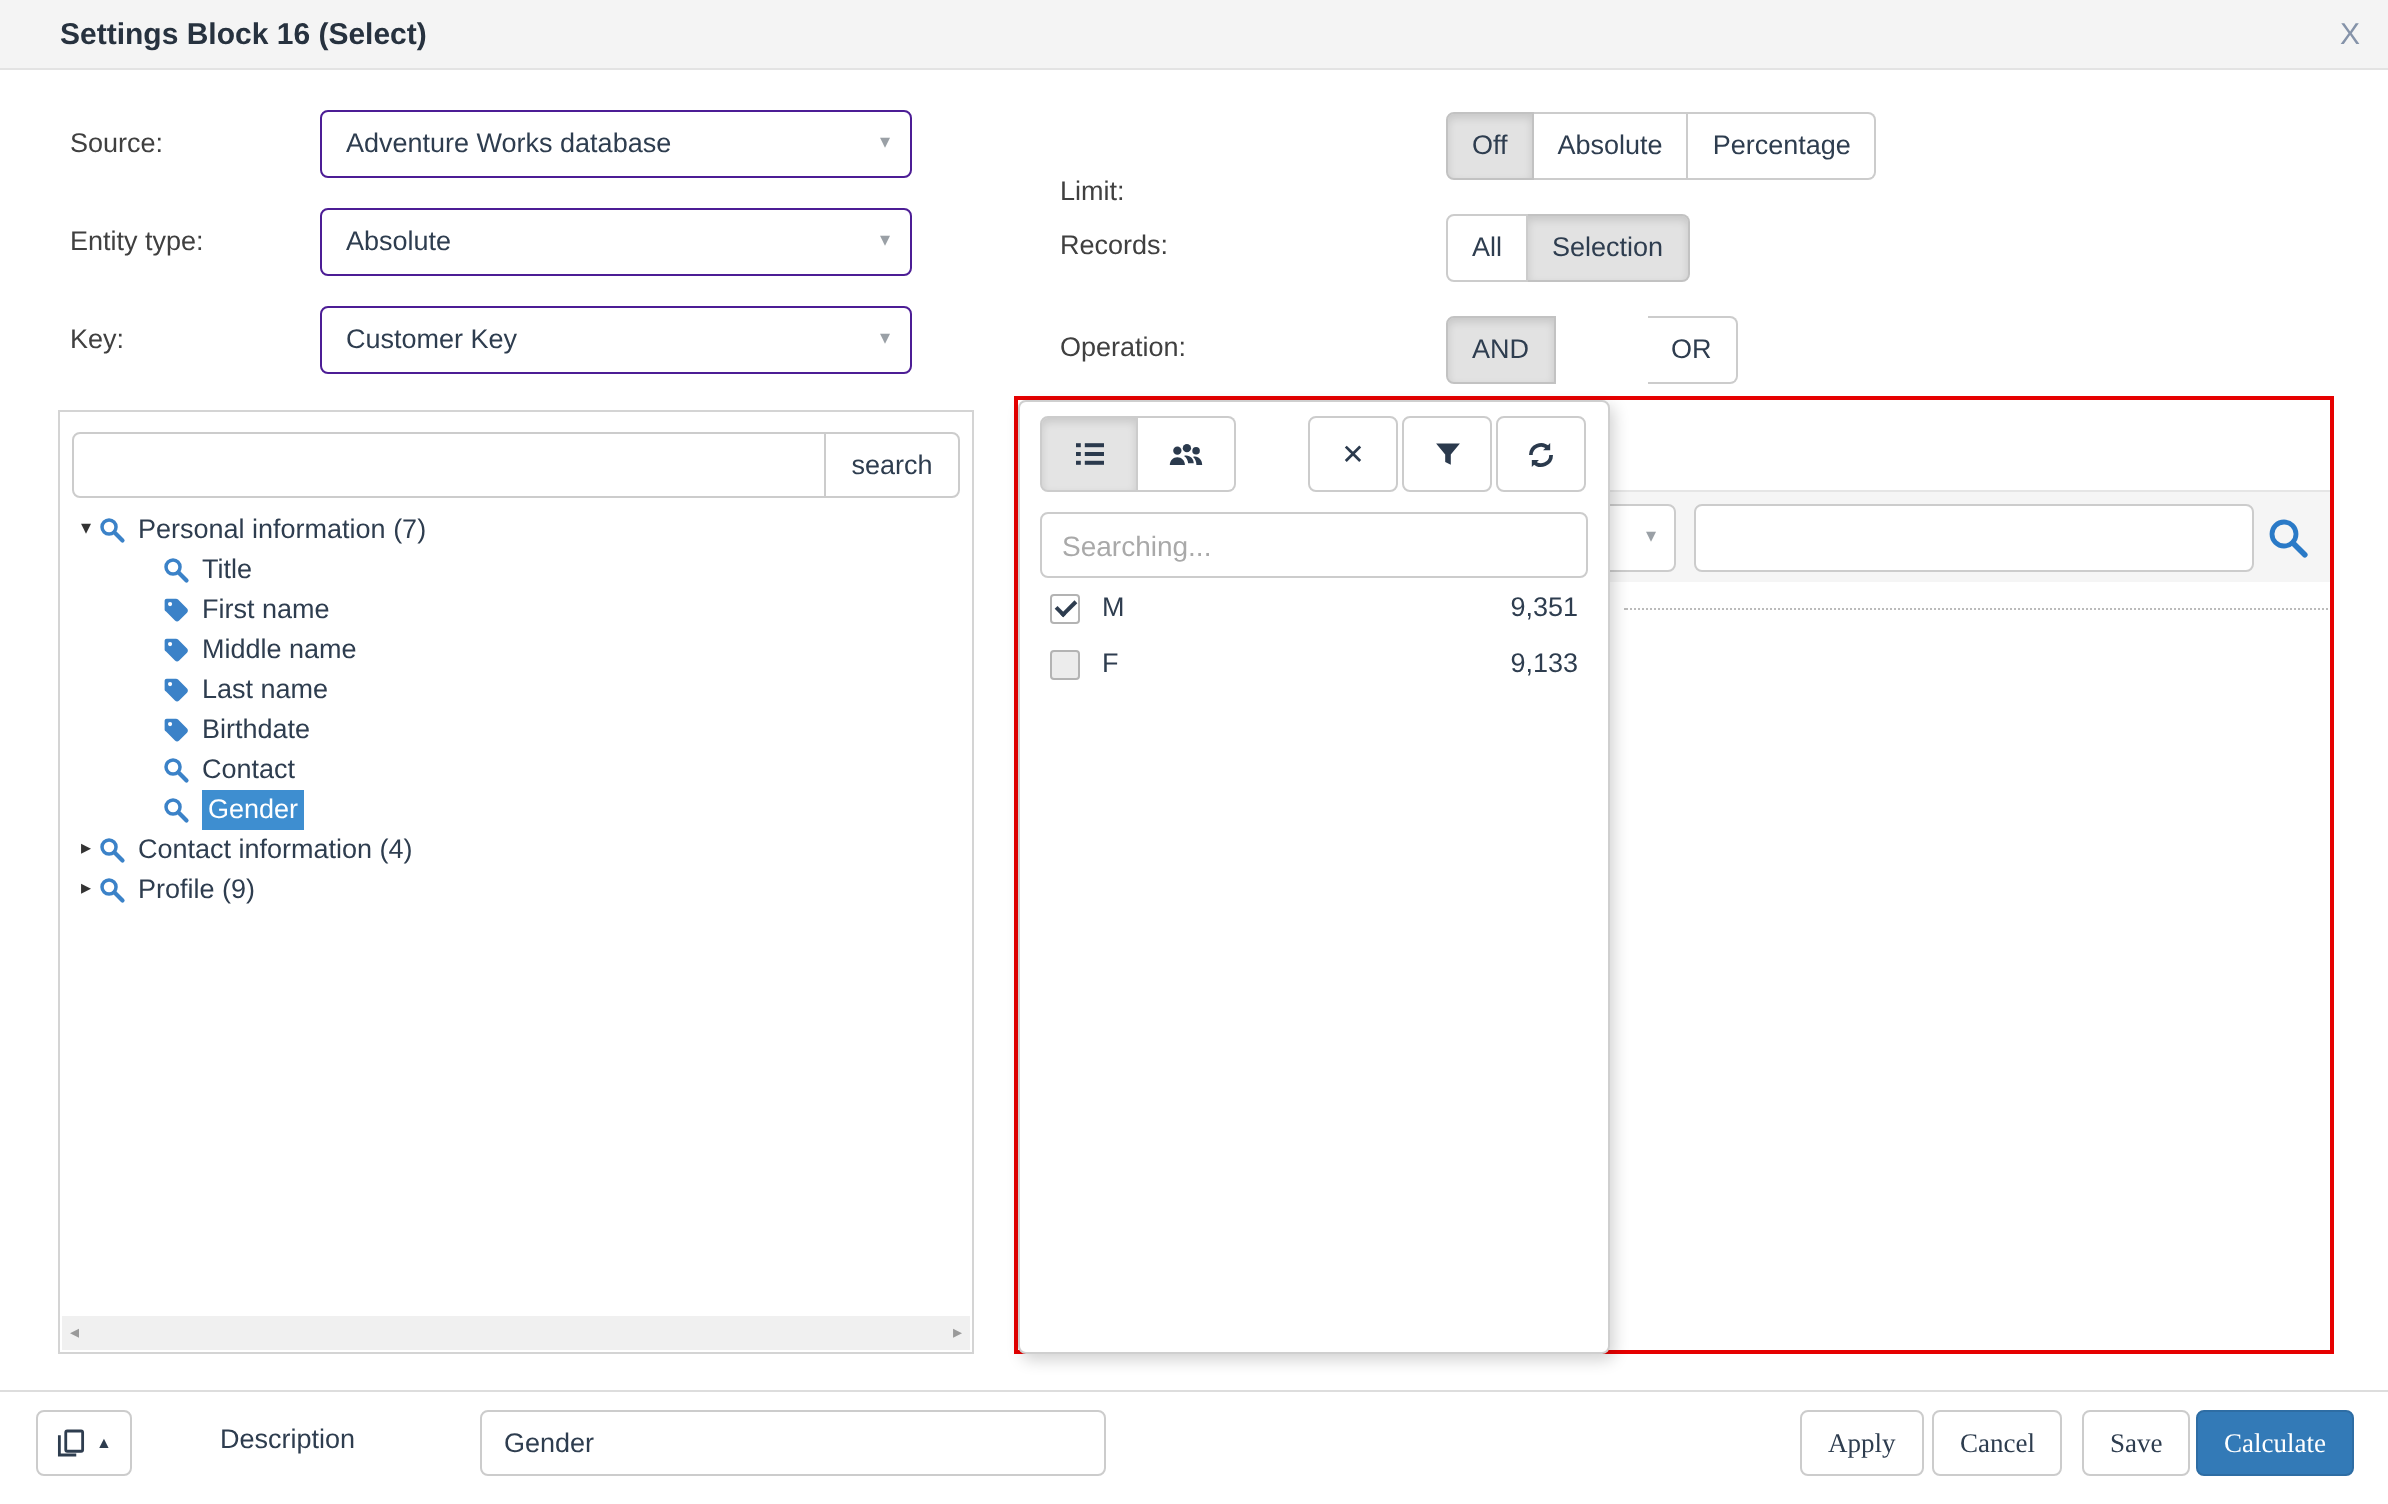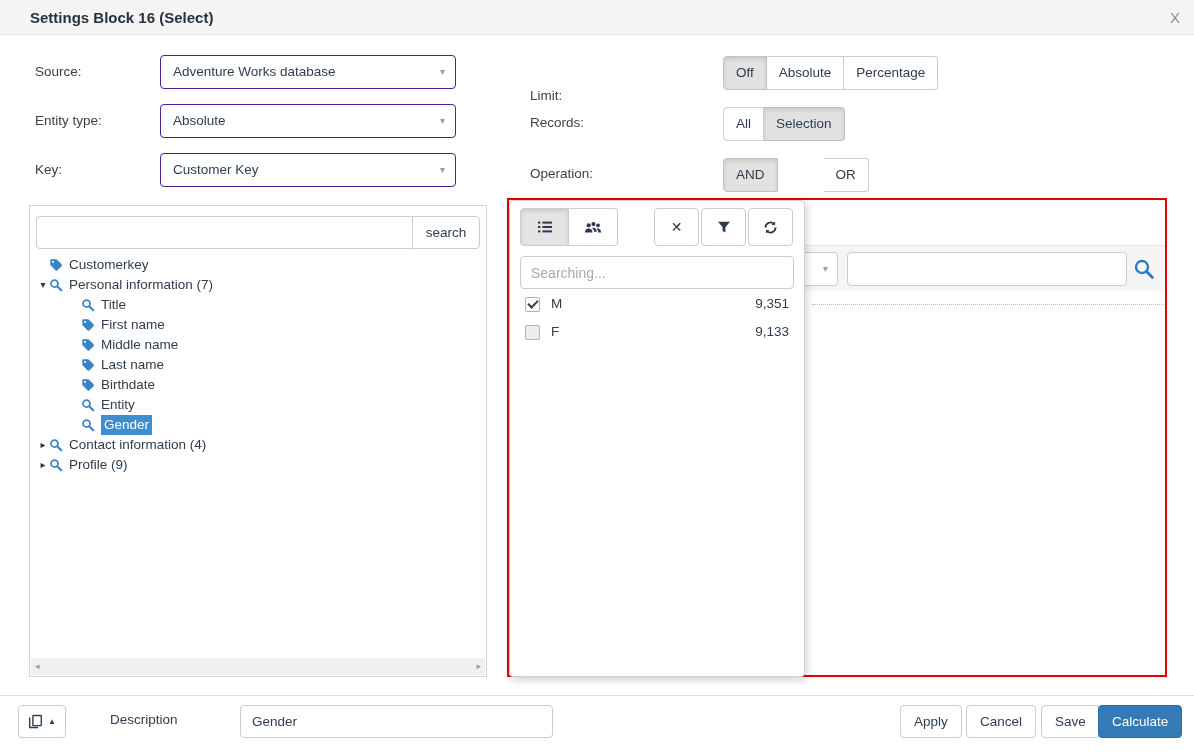--- a/index.html
+++ b/index.html
@@ -107,21 +107,21 @@
   .copy-btn { position:absolute; left:18px; top:9px; width:48px; height:33px;
     background:#fff; border:1px solid #ccc; border-radius:4px; cursor:pointer;
     display:flex; align-items:center; justify-content:center; gap:5px; color:#2e3d4f; }
   .copy-caret { font-size:8px; color:#2e3d4f; }
   .desc-label { position:absolute; left:110px; top:16px; }
   .desc-input { position:absolute; left:240px; top:9px; width:313px; height:33px;
     border:1px solid #ccc; border-radius:4px; padding:0 11px; font-size:13.5px;
     color:#2e3d4f; outline:none; font-family:inherit; }
   .f-btn { position:absolute; top:9px; height:33px; background:#fff;
     border:1px solid #ccc; border-radius:4px; font-size:13.5px; color:#2e3d4f;
-    cursor:pointer; font-family:Liberation Sans, sans-serif; padding:0 13px; }
+    cursor:pointer; font-family:Liberation Serif, serif; padding:0 13px; }
   .f-btn.primary { background:#337ab7; border-color:#2e6da4; color:#ffffff; }
   svg { display:block; }
 </style>
 </head>
 <body>
 
 <div class="dlg-header">
   <div class="dlg-title">Settings Block 16 (Select)</div>
   <div class="dlg-close">X</div>
 </div>
@@ -162,99 +162,90 @@
   <div class="tbtn active">AND</div>
   <div class="tbtn">OR</div>
 </div>
 
 <div class="tree-panel">
   <input class="tree-search-input" value="" style="">
   <button class="tree-search-btn">search</button>
 
   <div class="tree-list">
 
+
     <div class="tree-row lv0">
+      <span class="expander">▾</span>
+      <span class="t-icon">
+        <svg viewBox="0 0 16 16" width="14" height="14">
+            <circle cx="6.3" cy="6.3" r="4" fill="none" stroke="#3b82c8" stroke-width="2"></circle>
+            <line x1="9.6" y1="9.6" x2="14" y2="14" stroke="#3b82c8" stroke-width="2.4" stroke-linecap="round"></line>
+          </svg>
+      </span>
+      <span class="t-label">Personal information (7)</span>
+    </div>
+
+    <div class="tree-row lv1">
+      <span class="t-icon">
+        <svg viewBox="0 0 16 16" width="14" height="14">
+            <circle cx="6.3" cy="6.3" r="4" fill="none" stroke="#3b82c8" stroke-width="2"></circle>
+            <line x1="9.6" y1="9.6" x2="14" y2="14" stroke="#3b82c8" stroke-width="2.4" stroke-linecap="round"></line>
+          </svg>
+      </span>
+      <span class="t-label">Title</span>
+    </div>
+
+    <div class="tree-row lv1">
       <span class="t-icon">
         <svg viewBox="0 0 16 16" width="14" height="14">
             <path fill="#3b82c8" d="M1.5 8V2.7c0-.66.54-1.2 1.2-1.2H8a1.7 1.7 0 0 1 1.2.5l5.1 5.1c.66.66.66 1.74 0 2.4l-4.5 4.5a1.7 1.7 0 0 1-2.4 0l-5.1-5.1A1.7 1.7 0 0 1 1.5 8z"></path>
             <circle cx="4.6" cy="4.6" r="1.2" fill="#fff"></circle>
           </svg>
       </span>
-      <span class="t-label">Customerkey</span>
-    </div>
-
-    <div class="tree-row lv0">
-      <span class="expander">▾</span>
-      <span class="t-icon">
-        <svg viewBox="0 0 16 16" width="14" height="14">
-            <circle cx="6.3" cy="6.3" r="4" fill="none" stroke="#3b82c8" stroke-width="2"></circle>
-            <line x1="9.6" y1="9.6" x2="14" y2="14" stroke="#3b82c8" stroke-width="2.4" stroke-linecap="round"></line>
-          </svg>
-      </span>
-      <span class="t-label">Personal information (7)</span>
-    </div>
-
-    <div class="tree-row lv1">
-      <span class="t-icon">
-        <svg viewBox="0 0 16 16" width="14" height="14">
-            <circle cx="6.3" cy="6.3" r="4" fill="none" stroke="#3b82c8" stroke-width="2"></circle>
-            <line x1="9.6" y1="9.6" x2="14" y2="14" stroke="#3b82c8" stroke-width="2.4" stroke-linecap="round"></line>
-          </svg>
-      </span>
-      <span class="t-label">Title</span>
+      <span class="t-label">First name</span>
     </div>
 
     <div class="tree-row lv1">
       <span class="t-icon">
         <svg viewBox="0 0 16 16" width="14" height="14">
             <path fill="#3b82c8" d="M1.5 8V2.7c0-.66.54-1.2 1.2-1.2H8a1.7 1.7 0 0 1 1.2.5l5.1 5.1c.66.66.66 1.74 0 2.4l-4.5 4.5a1.7 1.7 0 0 1-2.4 0l-5.1-5.1A1.7 1.7 0 0 1 1.5 8z"></path>
             <circle cx="4.6" cy="4.6" r="1.2" fill="#fff"></circle>
           </svg>
       </span>
-      <span class="t-label">First name</span>
+      <span class="t-label">Middle name</span>
     </div>
 
     <div class="tree-row lv1">
       <span class="t-icon">
         <svg viewBox="0 0 16 16" width="14" height="14">
             <path fill="#3b82c8" d="M1.5 8V2.7c0-.66.54-1.2 1.2-1.2H8a1.7 1.7 0 0 1 1.2.5l5.1 5.1c.66.66.66 1.74 0 2.4l-4.5 4.5a1.7 1.7 0 0 1-2.4 0l-5.1-5.1A1.7 1.7 0 0 1 1.5 8z"></path>
             <circle cx="4.6" cy="4.6" r="1.2" fill="#fff"></circle>
           </svg>
       </span>
-      <span class="t-label">Middle name</span>
+      <span class="t-label">Last name</span>
     </div>
 
     <div class="tree-row lv1">
       <span class="t-icon">
         <svg viewBox="0 0 16 16" width="14" height="14">
             <path fill="#3b82c8" d="M1.5 8V2.7c0-.66.54-1.2 1.2-1.2H8a1.7 1.7 0 0 1 1.2.5l5.1 5.1c.66.66.66 1.74 0 2.4l-4.5 4.5a1.7 1.7 0 0 1-2.4 0l-5.1-5.1A1.7 1.7 0 0 1 1.5 8z"></path>
             <circle cx="4.6" cy="4.6" r="1.2" fill="#fff"></circle>
           </svg>
       </span>
-      <span class="t-label">Last name</span>
-    </div>
-
-    <div class="tree-row lv1">
-      <span class="t-icon">
-        <svg viewBox="0 0 16 16" width="14" height="14">
-            <path fill="#3b82c8" d="M1.5 8V2.7c0-.66.54-1.2 1.2-1.2H8a1.7 1.7 0 0 1 1.2.5l5.1 5.1c.66.66.66 1.74 0 2.4l-4.5 4.5a1.7 1.7 0 0 1-2.4 0l-5.1-5.1A1.7 1.7 0 0 1 1.5 8z"></path>
-            <circle cx="4.6" cy="4.6" r="1.2" fill="#fff"></circle>
-          </svg>
-      </span>
       <span class="t-label">Birthdate</span>
     </div>
 
     <div class="tree-row lv1">
       <span class="t-icon">
         <svg viewBox="0 0 16 16" width="14" height="14">
             <circle cx="6.3" cy="6.3" r="4" fill="none" stroke="#3b82c8" stroke-width="2"></circle>
             <line x1="9.6" y1="9.6" x2="14" y2="14" stroke="#3b82c8" stroke-width="2.4" stroke-linecap="round"></line>
           </svg>
       </span>
-      <span class="t-label">Entity</span>
+      <span class="t-label">Contact</span>
     </div>
 
     <div class="tree-row lv1">
       <span class="t-icon">
         <svg viewBox="0 0 16 16" width="14" height="14">
             <circle cx="6.3" cy="6.3" r="4" fill="none" stroke="#3b82c8" stroke-width="2"></circle>
             <line x1="9.6" y1="9.6" x2="14" y2="14" stroke="#3b82c8" stroke-width="2.4" stroke-linecap="round"></line>
           </svg>
       </span>
       <span class="t-label selected">Gender</span>

